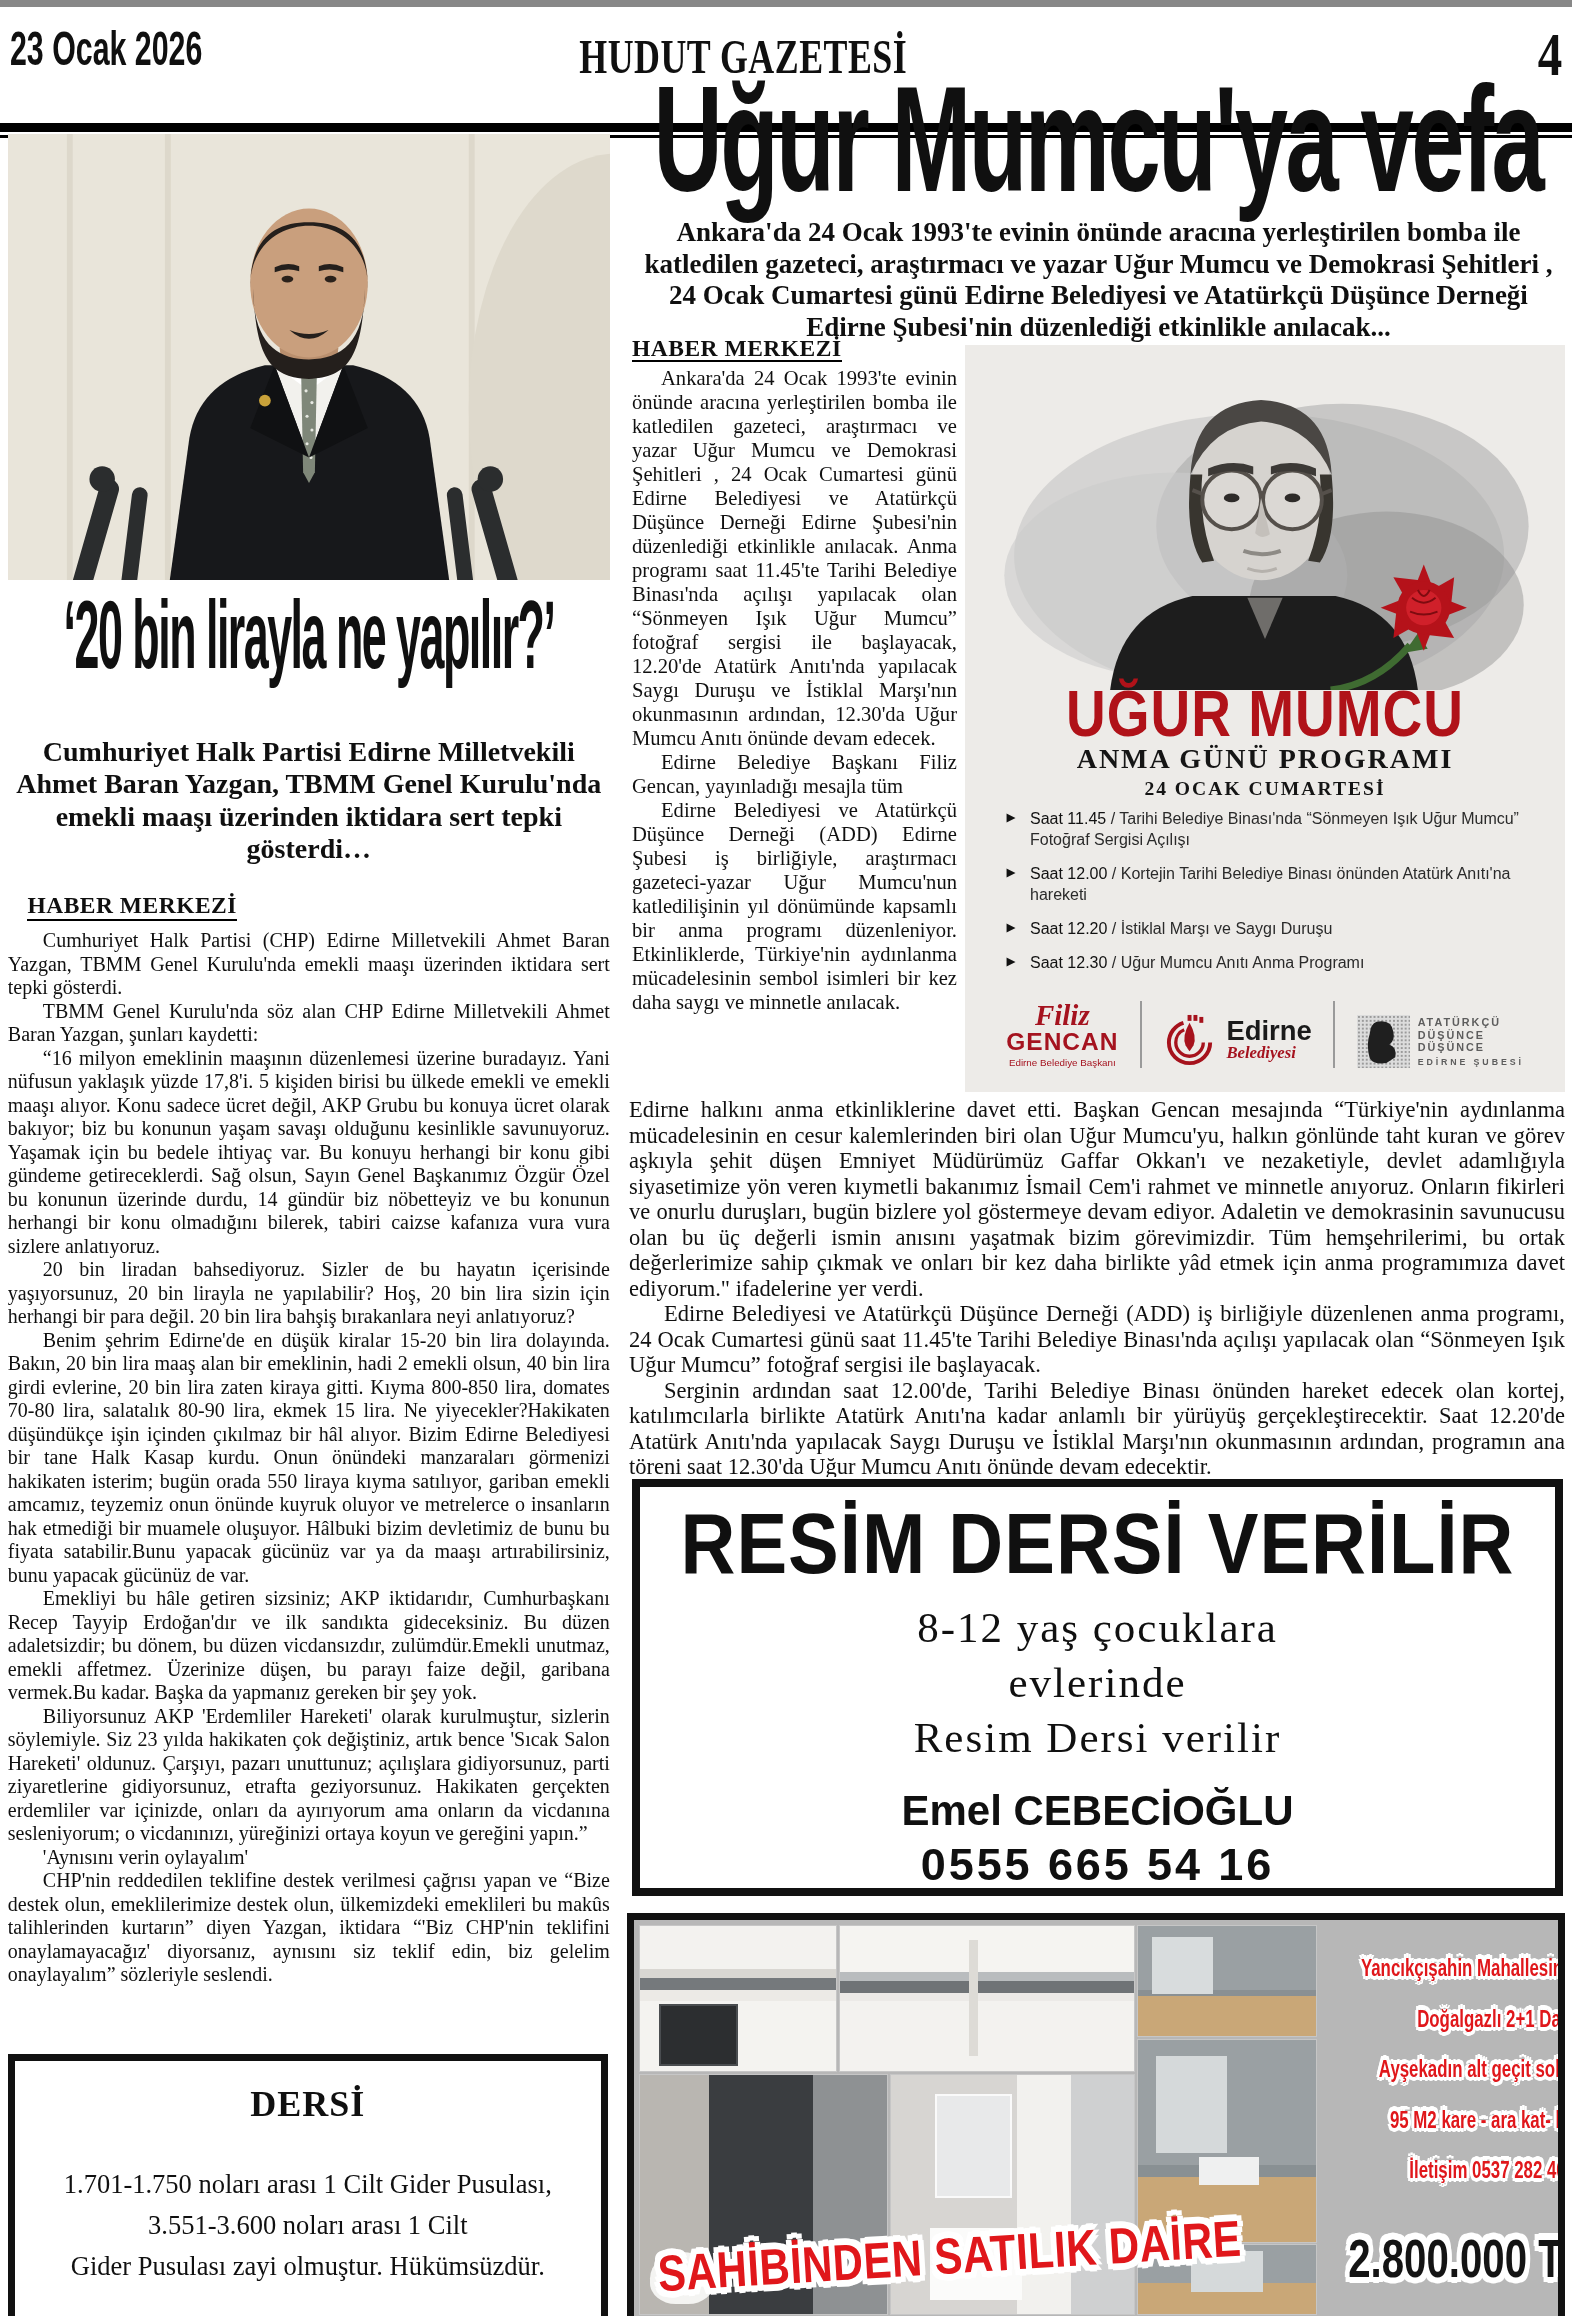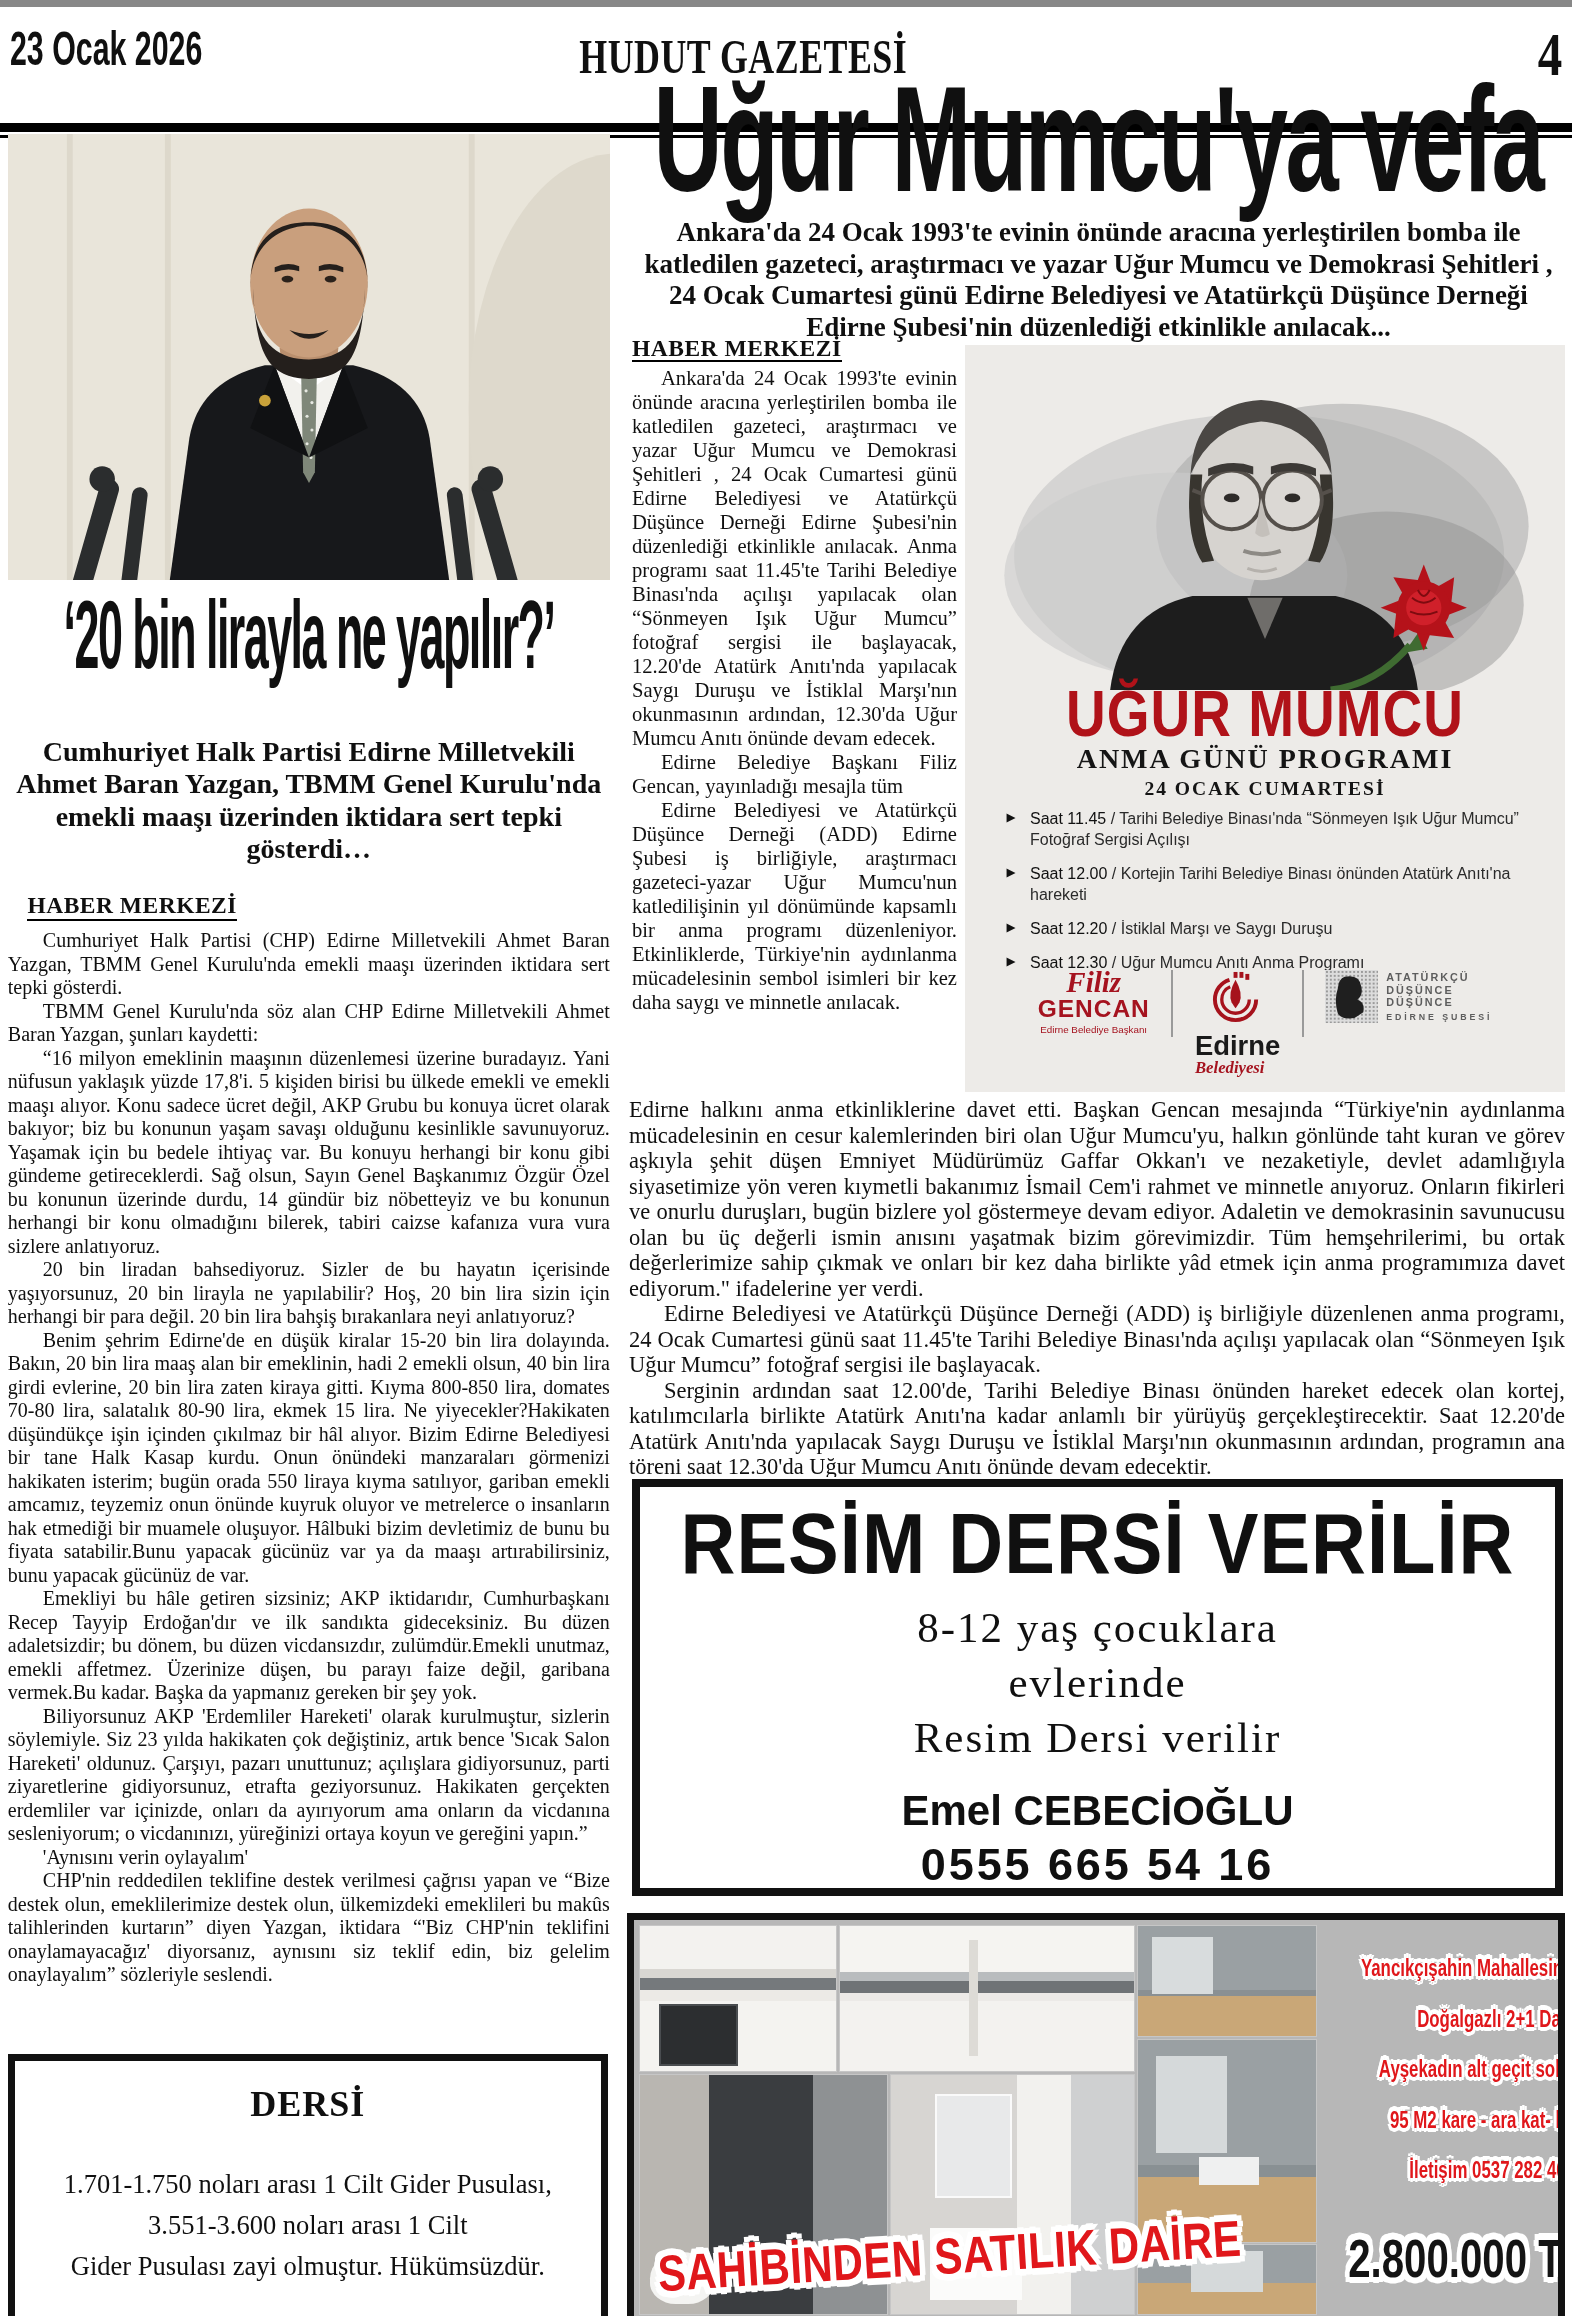--- a/index.html
+++ b/index.html
@@ -61,27 +61,27 @@
   .poster-title { position:absolute; top:398px; left:0; width:100%; text-align:center; color:#151515;
                   font-weight:bold; font-size:28px; letter-spacing:2px; font-family:"Liberation Serif",serif; }
   .poster-date { position:absolute; top:433px; left:0; width:100%; text-align:center; color:#151515;
                  font-weight:bold; font-size:19.6px; letter-spacing:2px; font-family:"Liberation Serif",serif; }
   .poster-items { position:absolute; top:463px; left:65px; right:23.5px;
                   font-family:"Liberation Sans",sans-serif; font-size:16px; color:#2a2a2a; }
   .poster-item { position:relative; margin-bottom:12.7px; line-height:1.32; }
   .poster-item .bullet { position:absolute; left:-23.5px; top:2px; font-size:11.8px; color:#111; }
   .poster-item .time { font-weight:normal; color:#111; }
   .poster-logos { position:absolute; left:0; right:0; top:625px; height:98px;
-                  display:flex; align-items:flex-start; justify-content:center; gap:21.6px; }
+                  display:flex; align-items:flex-end; justify-content:center; gap:21.6px; }
   .logo-div { width:2px; height:67px; background:#9a9a9a; }
   .lg-filiz { text-align:center; color:#a5131f; font-family:"Liberation Sans",sans-serif; }
   .lg-filiz .script { font-family:"Liberation Serif",serif; font-style:italic; font-weight:bold; font-size:29px; line-height:25.5px; }
   .lg-filiz .caps { font-weight:bold; font-size:24.5px; letter-spacing:1px; line-height:25.5px; }
   .lg-filiz .small { font-size:9.8px; margin-top:2.9px; }
-  .lg-edirne { display:flex; align-items:center; gap:7.8px;flex-direction:column; }
+  .lg-edirne { display:flex; align-items:center; gap:7.8px; }
   .lg-edirne .name { font-family:"Liberation Sans",sans-serif; font-weight:bold; font-size:27.4px; color:#1a1a1a; line-height:25.5px; }
   .lg-edirne .sub { font-family:"Liberation Serif",serif; font-style:italic; font-weight:bold; font-size:16.7px; color:#a5131f; }
   .lg-add { display:flex; align-items:center; gap:7.8px; }
   .add-face { width:53px; height:53px; background:radial-gradient(#9a9a9a 1px, transparent 1.3px) 0 0/3.9px 3.9px #dcdcdc; position:relative; }
   .lg-add .txt { font-family:"Liberation Sans",sans-serif; font-weight:bold; color:#5d5d5d; }
   .lg-add .l1 { font-size:10.8px; letter-spacing:2px; line-height:12.7px; }
   .lg-add .l2 { font-size:8.8px; letter-spacing:2.9px; margin-top:2.9px; }
 
   
   .fulltext { position:absolute; left:629px; top:1090px; width:936px; height:380px; overflow:hidden;

